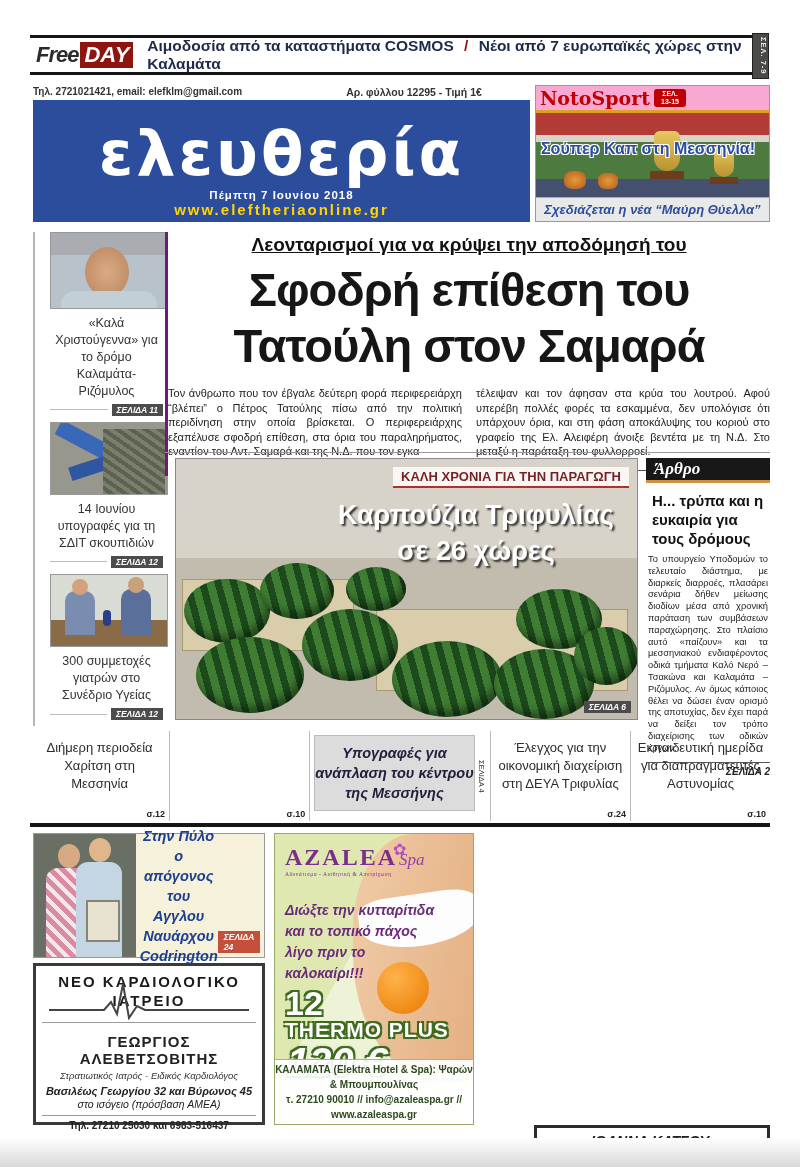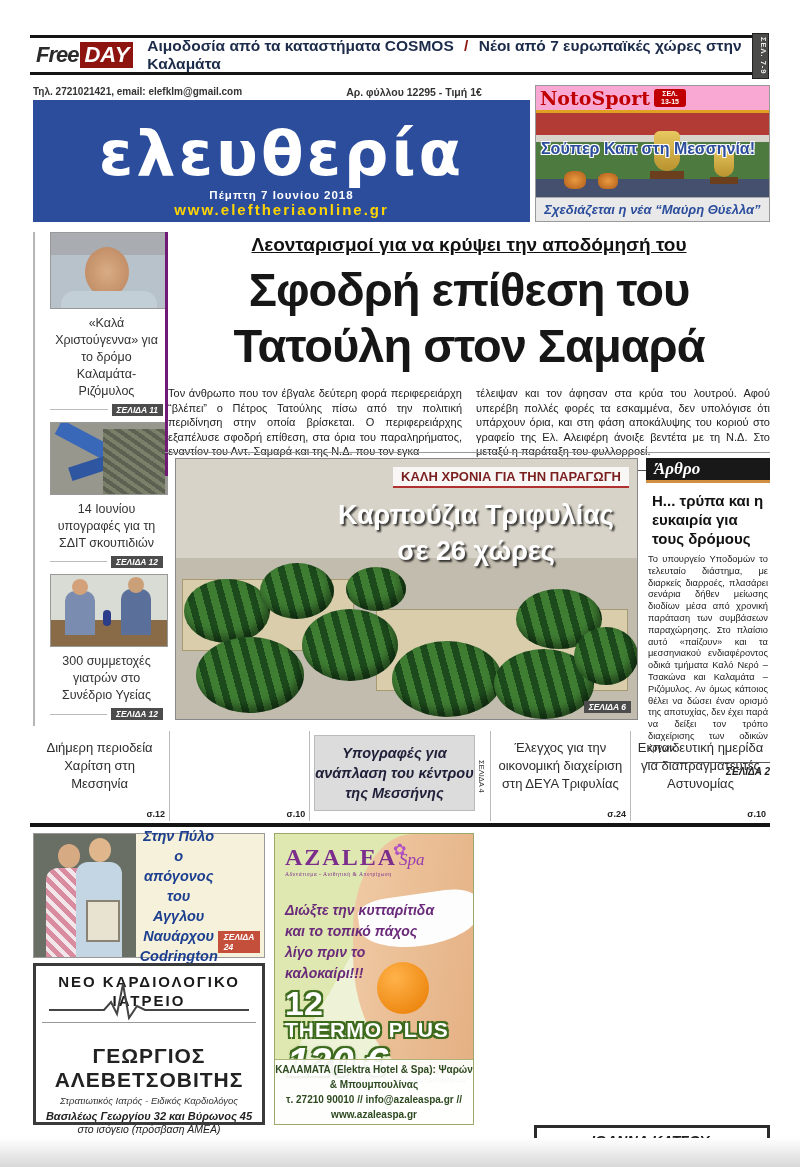--- a/index.html
+++ b/index.html
@@ -124,21 +124,21 @@
   .cod-photo .h2{position:absolute;right:25px;top:4px;width:22px;height:24px;border-radius:50%;background:#e0b68c;}
   .cod-photo .book{position:absolute;left:52px;top:66px;width:30px;height:38px;background:#e8e2d0;border:2px solid #8a8272;}
   .cod-text{flex:1;background:#f5f1da;display:flex;align-items:center;justify-content:center;padding:4px;}
   .cod-text .txt{color:#1d3f8f;font-weight:bold;font-style:italic;font-size:14.5px;line-height:20px;text-align:center;}
   .cod-badge{background:#c4503c;color:#fff;font-size:8.5px;font-style:italic;font-weight:bold;padding:1px 6px;margin-top:4px;align-self:flex-end;}
   
   .cardio{left:33px;top:963px;width:232px;height:162px;border:3px solid #3a3a3a;box-sizing:border-box;
      background:#fff;padding:6px 6px 4px 6px;text-align:center;}
   .cardio .t1{font-size:15px;font-weight:bold;letter-spacing:2px;color:#1b1b1b;line-height:19px;}
   .ecg{display:block;margin:-30px auto 0 auto;}
-  .cardio .nm{font-size:21px;font-weight:bold;letter-spacing:1px;border-top:1px solid #999;padding-top:21px;margin-top:2px;}
+  .cardio .nm{font-size:15px;font-weight:bold;letter-spacing:1px;border-top:1px solid #999;padding-top:10px;margin-top:2px;}
   .cardio .sub{font-size:9.5px;font-style:italic;color:#333;margin-top:3px;}
   .cardio .ad1{font-size:11px;font-weight:bold;font-style:italic;margin-top:4px;}
   .cardio .ad2{font-size:10.5px;font-style:italic;margin-top:1px;}
   .cardio .ph{font-size:10px;font-weight:bold;border-top:1px solid #999;margin-top:5px;padding-top:4px;}
   
   .azalea{left:274px;top:833px;width:200px;height:292px;border:1px solid #9aa86a;box-sizing:border-box;
      background:linear-gradient(120deg,#dfe8b0 0 40%,#eef3d8 40% 70%,#f7f7ee 70% 100%);position:relative;overflow:hidden;}
   .az-body{position:absolute;right:-30px;top:0;width:150px;height:240px;background:
      linear-gradient(100deg,#f0cba6,#e2ab7c);border-radius:40% 20% 30% 50%;}
   .az-panty{position:absolute;right:-6px;top:60px;width:120px;height:52px;background:#fdfdfd;

